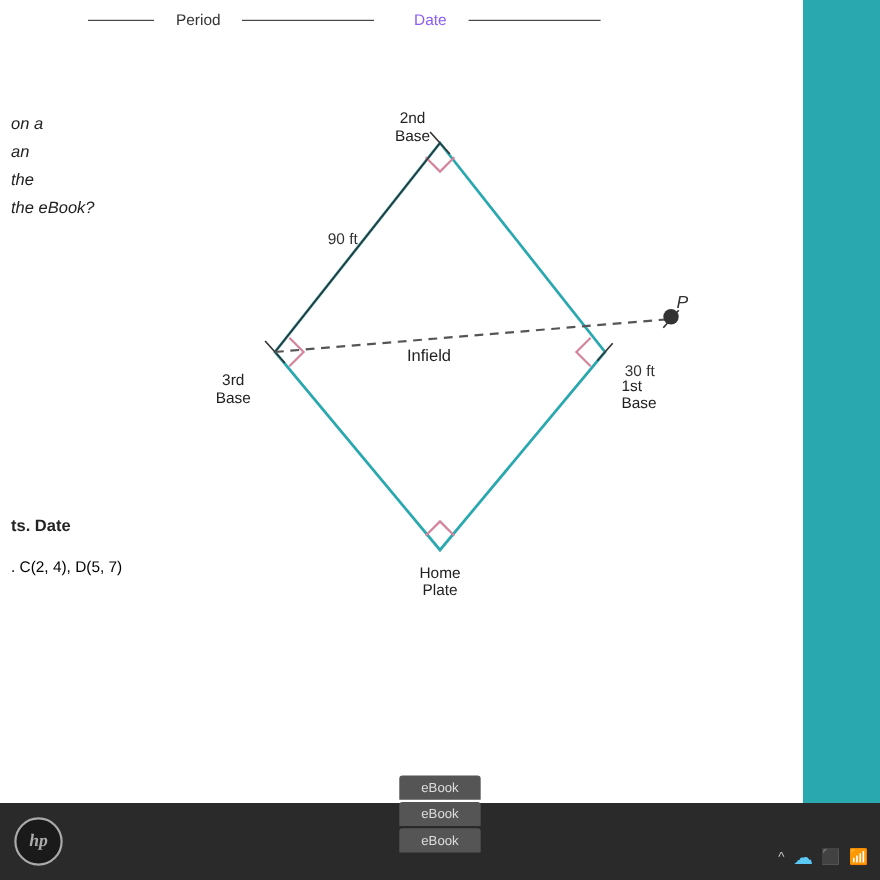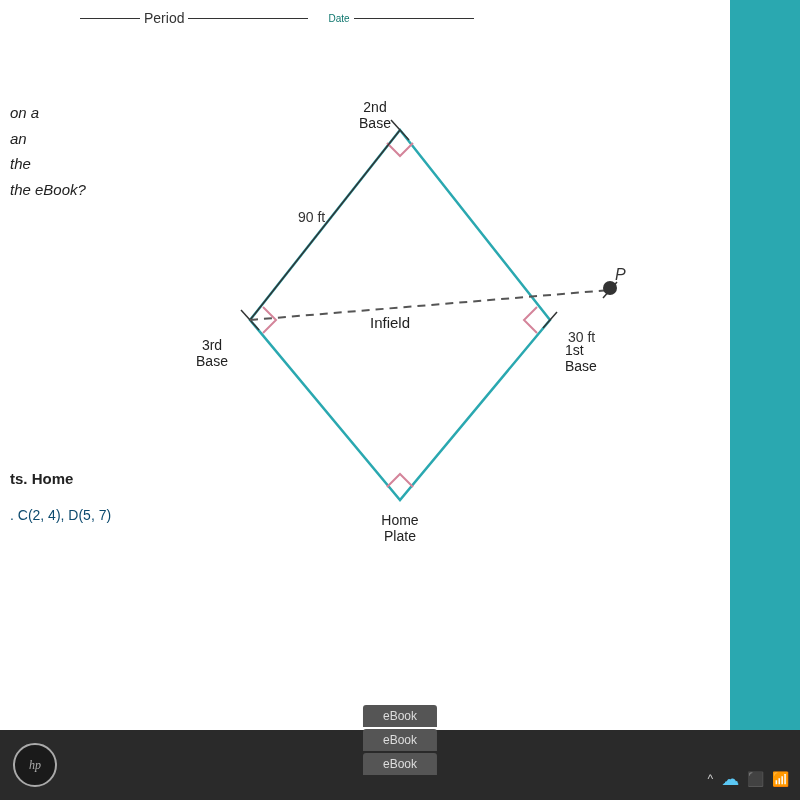--- a/index.html
+++ b/index.html
@@ -34,21 +34,21 @@
 
     
     .header {
       position: absolute;
       top: 10px;
       left: 0;
       width: 720px;
       display: flex;
       align-items: center;
       padding-left: 80px;
-      gap: 0;
+      gap: 16px;
     }
 
     .header-line-left {
       width: 60px;
       height: 1px;
       background: #333;
       display: inline-block;
       margin-right: 4px;
     }
 
@@ -60,22 +60,22 @@
 
     .header-line-period {
       width: 120px;
       height: 1px;
       background: #333;
       display: inline-block;
       margin-right: 20px;
     }
 
     .header-date {
-      font-size: 10px;
-      color: #0f766e;
+      font-size: 14px;
+      color: #8b5cf6;
       margin-right: 4px;
     }
 
     .header-line-date {
       width: 120px;
       height: 1px;
       background: #333;
       display: inline-block;
     }
 
@@ -118,21 +118,21 @@
 
     .round-text {
       font-size: 15px;
       font-weight: bold;
       color: #222;
       margin-bottom: 20px;
     }
 
     .problem-text {
       font-size: 14px;
-      color: #0c4a6e;
+      color: #000000;
       margin-bottom: 20px;
     }
 
     
     .taskbar {
       position: absolute;
       bottom: 0;
       left: 0;
       width: 800px;
       height: 70px;
@@ -184,23 +184,23 @@
     .hp-circle {
       width: 44px;
       height: 44px;
       border-radius: 50%;
       background: #1a1a1a;
       border: 2px solid #aaa;
       display: flex;
       align-items: center;
       justify-content: center;
       color: #aaa;
-      font-size: 12px;
+      font-size: 16px;
       font-style: italic;
-      font-weight: normal;
+      font-weight: bold;
       font-family: serif;
     }
   </style>
 </head>
 <body>
 
 <div class="main-area">
 
   <div class="header">
     <span class="header-line-left"></span>
@@ -261,21 +261,21 @@
       <text x="415" y="295" font-size="14" fill="#222" text-anchor="start">1st</text>
       <text x="415" y="311" font-size="14" fill="#222" text-anchor="start">Base</text>
 
       <text x="250" y="465" font-size="14" fill="#222" text-anchor="middle">Home</text>
       <text x="250" y="481" font-size="14" fill="#222" text-anchor="middle">Plate</text>
 
     </svg>
   </div>
 
   <div class="bottom-section">
-    <div class="round-text">ts. Home</div>
+    <div class="round-text">ts. Date</div>
     <div class="problem-text">. C(2, 4), D(5, 7)</div>
   </div>
 
 </div>
 
 <div class="right-bar"></div>
 
 <div class="taskbar">
 
   <div class="hp-logo">

